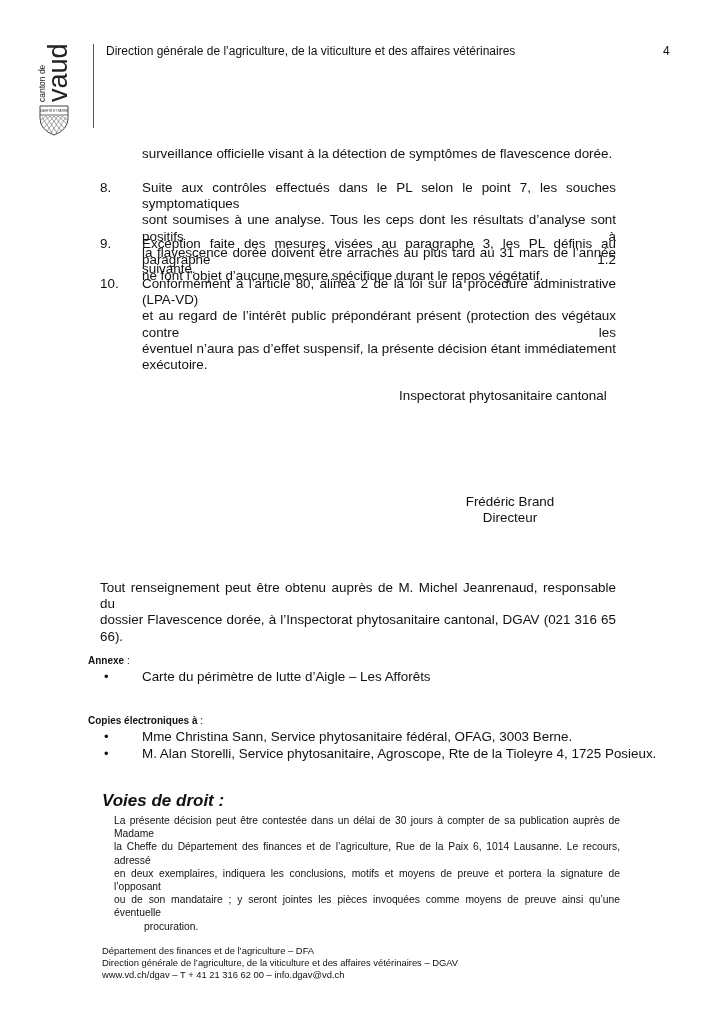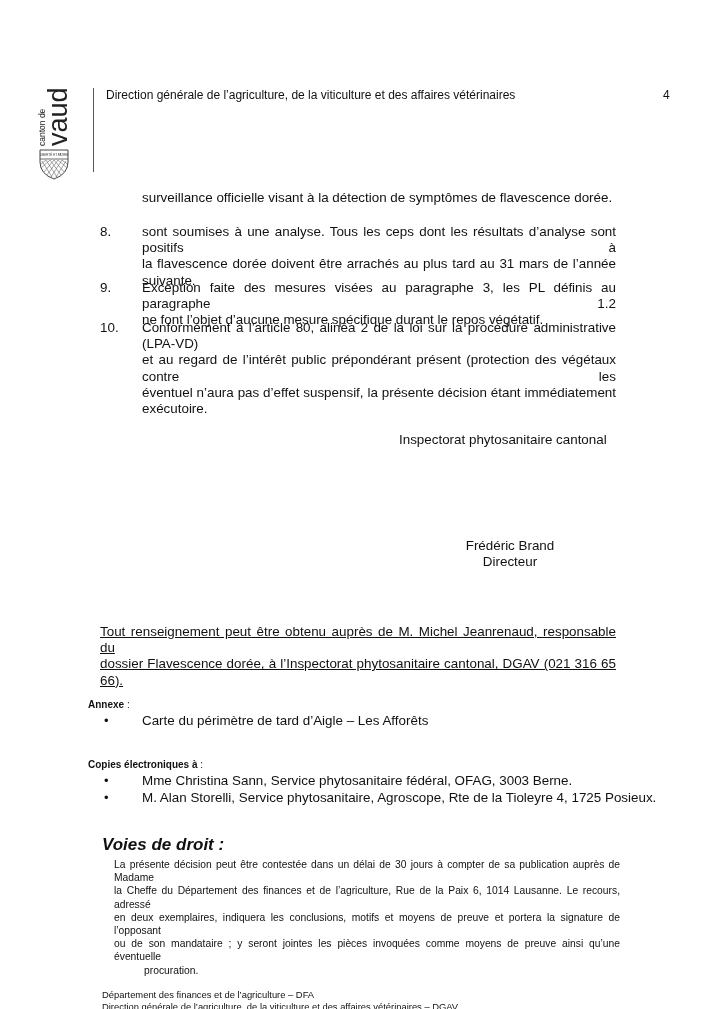--- a/index.html
+++ b/index.html
@@ -1,35 +1,35 @@
 <!DOCTYPE html>
 <html><head>
 <meta charset="utf-8">
 <style>
   html, body { margin: 0; padding: 0; background: #ffffff; }
   body { width: 713px; height: 1009px; position: relative; overflow: hidden;
          font-family: "Liberation Sans", sans-serif; color: #111; }
-  .abs { position: absolute; margin-top: 44px; }
+  .abs { position: absolute; }
 
   
   .logo { left: 36px; top: 40px; width: 38px; height: 96px; }
   .header-rule { left: 93px; top: 44px; width: 1px; height: 84px; background: #555; }
   .header-title { left: 106px; top: 44px; font-size: 12px; white-space: nowrap; }
   .page-number { left: 663px; top: 44px; font-size: 12px; }
 
   
   .p { font-size: 13.4px; line-height: 16.2px; }
   .num { left: 100px; font-size: 13.4px; line-height: 16.2px; }
   .para { left: 142px; width: 474px; text-align: justify; font-size: 13.4px; line-height: 16.2px; }
   .para .ln { display: block; text-align-last: justify; }
   .para .ln.last { text-align-last: left; }
 
   .center-block { text-align: center; font-size: 13.4px; line-height: 16.2px; }
 
-  .full { left: 100px; width: 516px; font-size: 13.4px; line-height: 16.2px; text-decoration: underline; }
+  .full { left: 100px; width: 516px; font-size: 13.4px; line-height: 16.2px; }
   .full .ln { display: block; text-align: justify; text-align-last: justify; }
   .full .ln.last { text-align-last: left; }
 
   .section-h { left: 88px; font-size: 10px; line-height: 16px; }
   .section-h b { font-weight: bold; }
 
   .bullet { left: 104px; font-size: 13px; line-height: 16px; }
   .bullet-text { left: 142px; font-size: 13.4px; line-height: 16px; white-space: nowrap; }
 
   .voies-h { left: 102px; top: 791px; font-size: 17px; font-weight: bold; font-style: italic; }
@@ -71,20 +71,21 @@
   </svg>
 </div>
 <div class="abs header-rule"></div>
 <div class="abs header-title">Direction générale de l’agriculture, de la viticulture et des affaires vétérinaires</div>
 <div class="abs page-number">4</div>
 
 <div class="abs p" style="left:142px; top:146px;">surveillance officielle visant à la détection de symptômes de flavescence dorée.</div>
 
 <div class="abs num" style="top:180px;">8.</div>
 <div class="abs para" style="top:180px;">
+  <span class="ln">Suite aux contrôles effectués dans le PL selon le point 7, les souches symptomatiques</span>
   <span class="ln">sont soumises à une analyse. Tous les ceps dont les résultats d’analyse sont positifs à</span>
   <span class="ln last">la flavescence dorée doivent être arrachés au plus tard au 31 mars de l’année suivante.</span>
 </div>
 
 <div class="abs num" style="top:236px;">9.</div>
 <div class="abs para" style="top:236px;">
   <span class="ln">Exception faite des mesures visées au paragraphe 3, les PL définis au paragraphe 1.2</span>
   <span class="ln last">ne font l’objet d’aucune mesure spécifique durant le repos végétatif.</span>
 </div>
 
@@ -104,21 +105,21 @@
 
 <div class="abs full" style="top:580px;">
   <span class="ln">Tout renseignement peut être obtenu auprès de M. Michel Jeanrenaud, responsable du</span>
   <span class="ln last">dossier Flavescence dorée, à l’Inspectorat phytosanitaire cantonal, DGAV (021 316 65 66).</span>
 </div>
 
 <div class="abs section-h" style="top:653px;">
   <b>Annexe</b><span> :</span>
 </div>
 <div class="abs bullet" style="top:669px;">•</div>
-<div class="abs bullet-text" style="top:669px;">Carte du périmètre de tard d’Aigle – Les Afforêts</div>
+<div class="abs bullet-text" style="top:669px;">Carte du périmètre de lutte d’Aigle – Les Afforêts</div>
 
 <div class="abs section-h" style="top:713px;">
   <b>Copies électroniques à</b><span> :</span>
 </div>
 <div class="abs bullet" style="top:729px;">•</div>
 <div class="abs bullet-text" style="top:729px;">Mme Christina Sann, Service phytosanitaire fédéral, OFAG, 3003 Berne.</div>
 <div class="abs bullet" style="top:746px;">•</div>
 <div class="abs bullet-text" style="top:746px;">M. Alan Storelli, Service phytosanitaire, Agroscope, Rte de la Tioleyre 4, 1725 Posieux.</div>
 
 <div class="abs voies-h">Voies de droit :</div>

